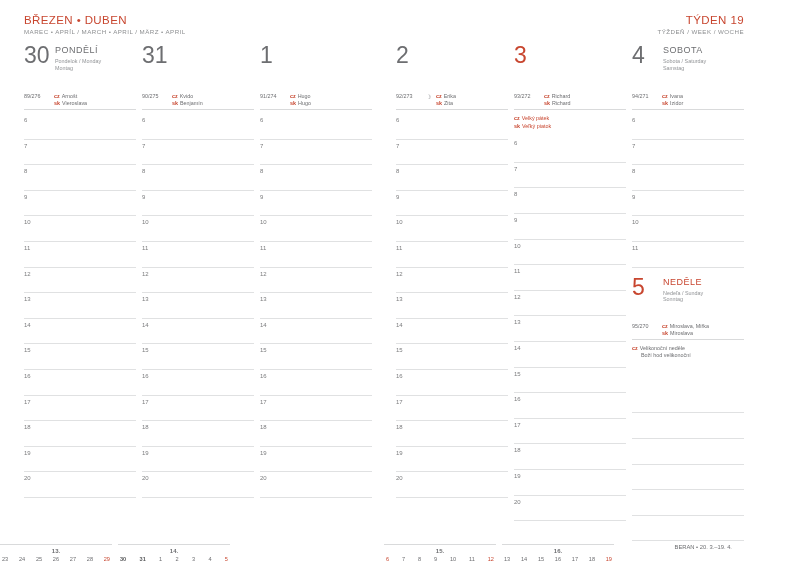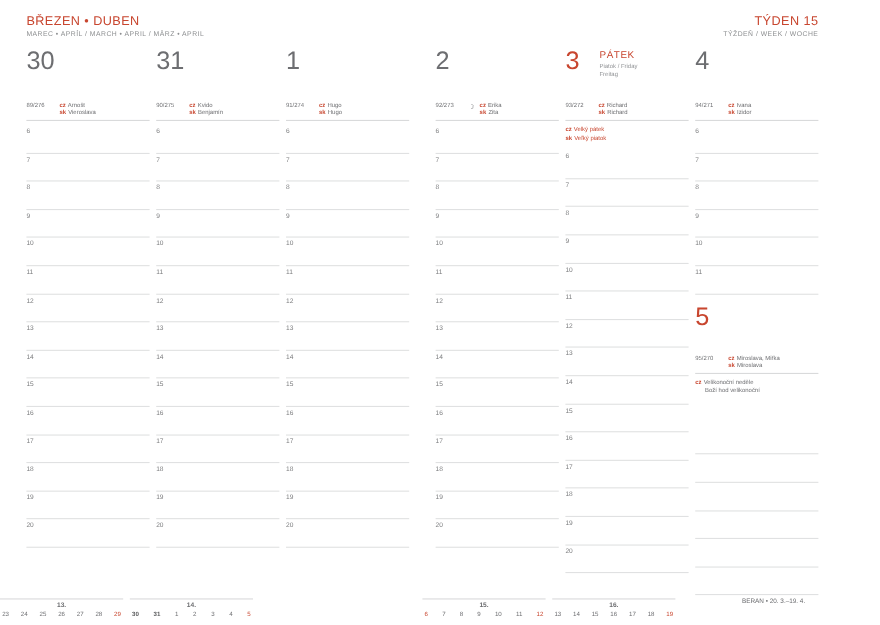--- a/index.html
+++ b/index.html
@@ -87,20 +87,25 @@
       <div>
         <div class="monthline">BŘEZEN • DUBEN</div>
         <div class="monthsub">MAREC • APRÍL / MARCH • APRIL / MÄRZ • APRIL</div>
       </div>
 
       <div class="cols">
 
         <div class="col">
           <div class="dayhead">
             <div class="daynum">30</div>
+            <div class="dayinfo">
+              <div class="dayname">PONDĚLÍ</div>
+              <div class="daytrans" style="white-space:pre-line">Pondelok / Monday
+Montag</div>
+            </div>
           </div>
           <div class="names">
             <div class="doy">89/276</div>
             <div class="namecol">
               <div class="namerow"><span class="lang">cz</span><span>Arnošt</span></div>
               <div class="namerow"><span class="lang">sk</span><span>Vieroslava</span></div>
             </div>
           </div>
           <div class="hrule"></div>
           <div class="hours">
@@ -306,21 +311,21 @@
               </div>
             </div>
           </div>
           <div class="footcol"></div>
         </div>
       </div>
     </div>
 
     <div class="leaf right">
       <div>
-        <div class="weekline">TÝDEN 15</div>
+        <div class="weekline">TÝDEN 19</div>
         <div class="weeksub">TÝŽDEŇ / WEEK / WOCHE</div>
       </div>
 
       <div class="cols">
 
         <div class="col">
           <div class="dayhead">
             <div class="daynum">2</div>
           </div>
           <div class="names">
@@ -377,25 +382,20 @@
               </div>
             <div class="hourrow">
                 <span class="hr">20</span>
               </div>
           </div>
         </div>
 
         <div class="col">
           <div class="dayhead">
             <div class="daynum red">3</div>
-            <div class="dayinfo">
-              <div class="dayname red">PÁTEK</div>
-              <div class="daytrans" style="white-space:pre-line">Piatok / Friday
-Freitag</div>
-            </div>
           </div>
           <div class="names">
             <div class="doy">93/272</div>
             <div class="namecol">
               <div class="namerow"><span class="lang">cz</span><span>Richard</span></div>
               <div class="namerow"><span class="lang">sk</span><span>Richard</span></div>
             </div>
           </div>
           <div class="hrule"></div>
           <div class="note">
@@ -448,20 +448,25 @@
             <div class="hourrow">
                 <span class="hr">20</span>
               </div>
           </div>
         </div>
 
         <div class="col">
           <div>
             <div class="dayhead">
               <div class="daynum">4</div>
+              <div class="dayinfo">
+                <div class="dayname">SOBOTA</div>
+                <div class="daytrans" style="white-space:pre-line">Sobota / Saturday
+Samstag</div>
+              </div>
             </div>
             <div class="names">
               <div class="doy">94/271</div>
               <div class="namecol">
                 <div class="namerow"><span class="lang">cz</span><span>Ivana</span></div>
                 <div class="namerow"><span class="lang">sk</span><span>Izidor</span></div>
               </div>
             </div>
             <div class="hrule"></div>
             <div class="hours">
@@ -482,20 +487,25 @@
                 </div>
               <div class="hourrow">
                   <span class="hr">11</span>
                 </div>
             </div>
           </div>
 
           <div style="margin-top:8px;">
             <div class="dayhead" style="height:44px">
               <div class="daynum red">5</div>
+              <div class="dayinfo">
+                <div class="dayname red">NEDĚLE</div>
+                <div class="daytrans" style="white-space:pre-line">Nedeľa / Sunday
+Sonntag</div>
+              </div>
             </div>
             <div class="names">
               <div class="doy">95/270</div>
               <div class="namecol">
                 <div class="namerow"><span class="lang">cz</span><span>Miroslava, Miřka</span></div>
                 <div class="namerow"><span class="lang">sk</span><span>Miroslava</span></div>
               </div>
             </div>
             <div class="hrule"></div>
             <div class="note grey">

